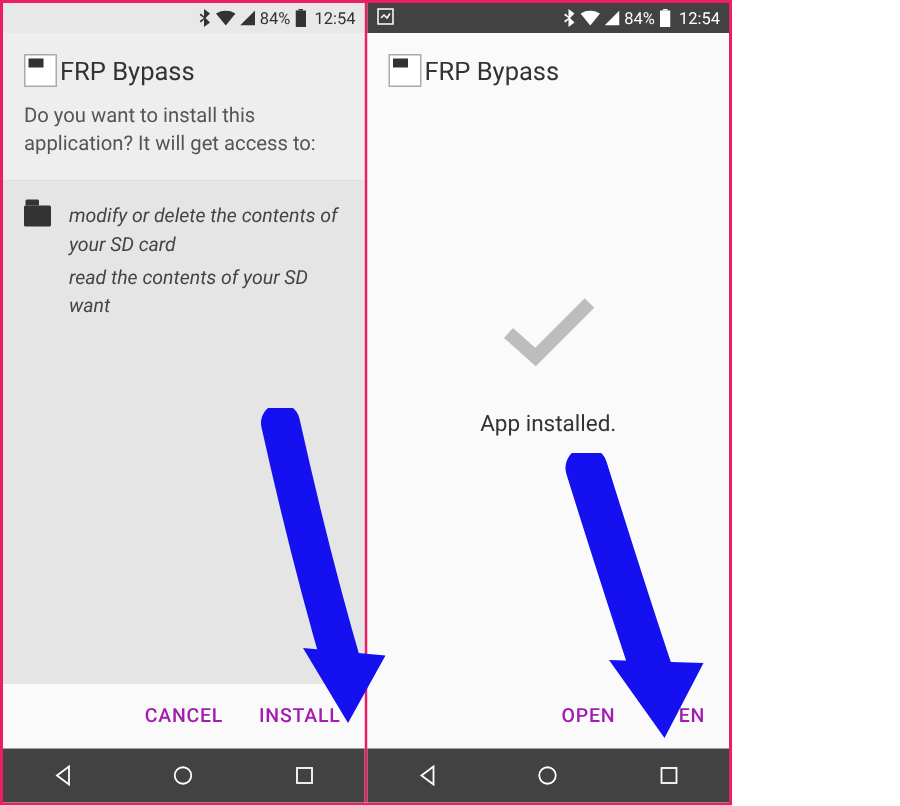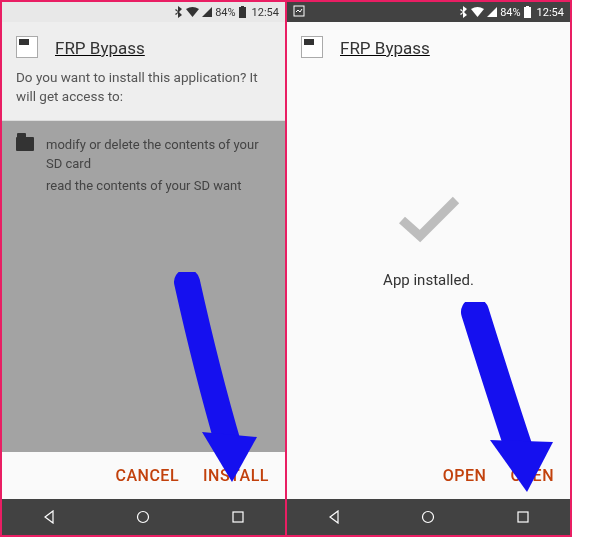--- a/index.html
+++ b/index.html
@@ -9,21 +9,21 @@
     }
     body {
       font-family: Roboto, Arial, sans-serif;
       background: #fff;
       width: 600px;
       height: 537px;
       overflow: hidden;
     }
     .container {
       display: flex;
-      width: 572px;
+      width: 488px;
       height: 537px;
       border: 2px solid #e91e63;
     }
     .phone {
       width: 50%;
       height: 100%;
       display: flex;
       flex-direction: column;
       border-right: 1px solid #e91e63;
       position: relative;
@@ -54,22 +54,21 @@
       gap: 3px;
     }
     .status-icon svg {
       display: block;
     }
     .header {
       padding: 14px 14px 10px 14px;
       background: #eeeeee;
       display: flex;
       align-items: center;
-      gap: 17px;
-      text-decoration: underline;
+      gap: 2px;
     }
     .header.light {
       background: #fafafa;
       border-bottom: none;
     }
     .app-icon {
       width: 22px;
       height: 22px;
       background: #fff;
       border: 1px solid #aaa;
@@ -94,22 +93,23 @@
     .prompt-text {
       padding: 0 8px 14px 14px;
       font-size: 13.5px;
       color: #555;
       line-height: 1.4;
       background: #eeeeee;
       border-bottom: 1px solid #ddd;
     }
     .permissions {
       padding: 14px;
-      background: #a3a3a3;
+      background: #e5e5e5;
       flex: 1;
+      font-style: italic;
     }
     .perm-item {
       display: flex;
       gap: 12px;
       align-items: flex-start;
     }
     .perm-icon {
       width: 18px;
       height: 14px;
       background: #333;
@@ -152,23 +152,23 @@
       color: #333;
     }
     .actions {
       display: flex;
       justify-content: flex-end;
       padding: 14px 16px;
       gap: 24px;
       background: #fafafa;
     }
     .action-btn {
-      font-size: 16px;
+      font-size: 13px;
       font-weight: 500;
-      color: #c2410c;
+      color: #a21caf;
       letter-spacing: 0.5px;
       cursor: pointer;
     }
     .nav-bar {
       height: 36px;
       background: #424242;
       display: flex;
       justify-content: space-around;
       align-items: center;
     }

